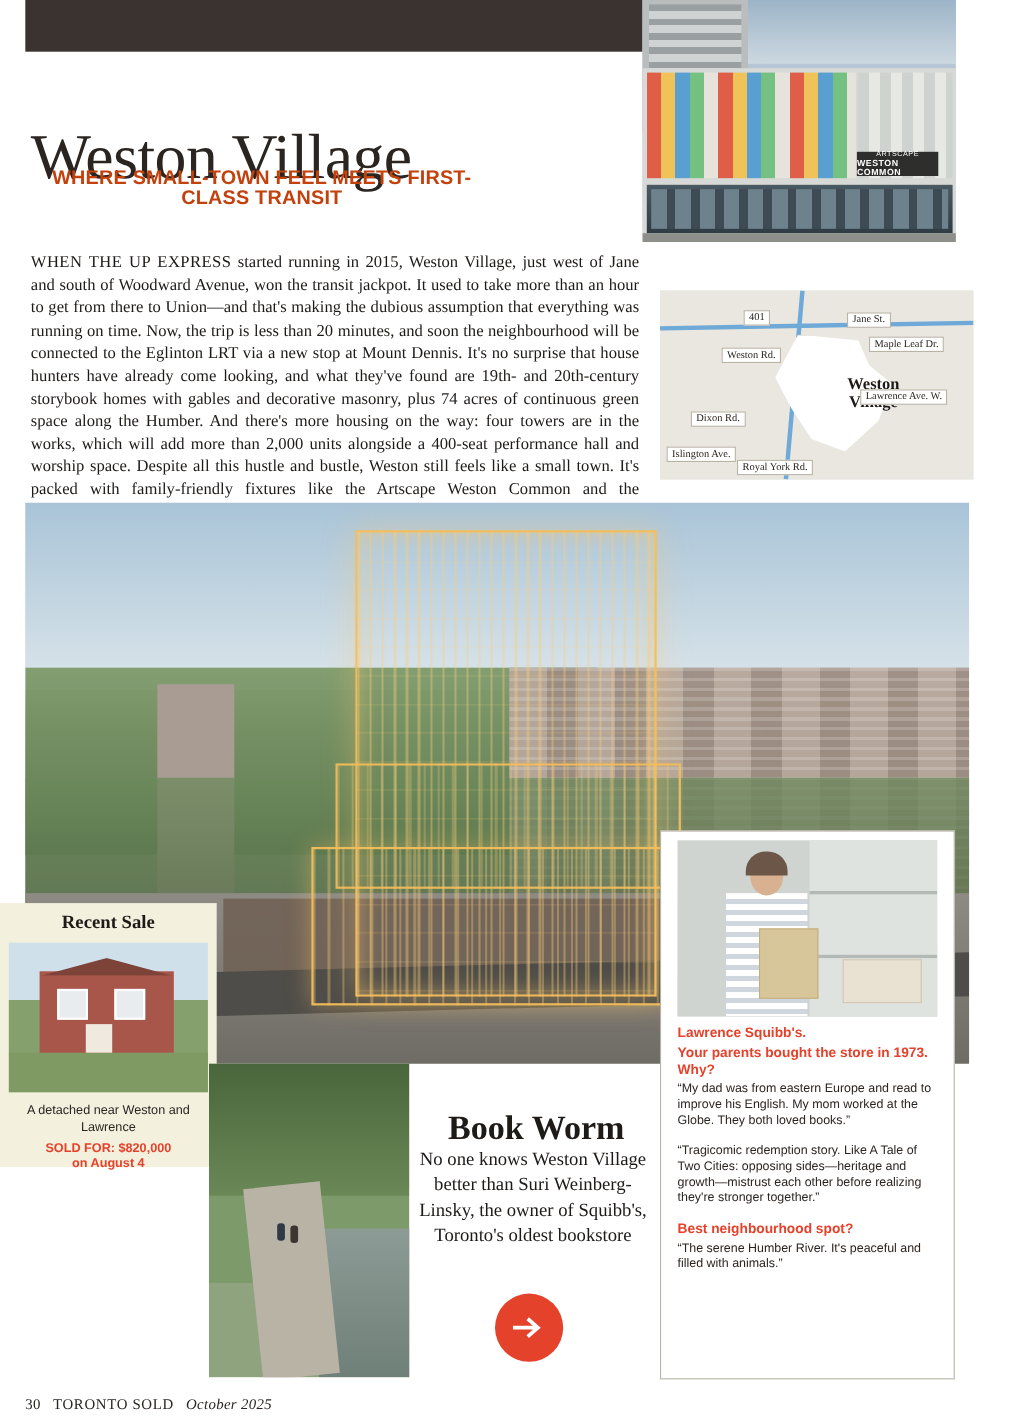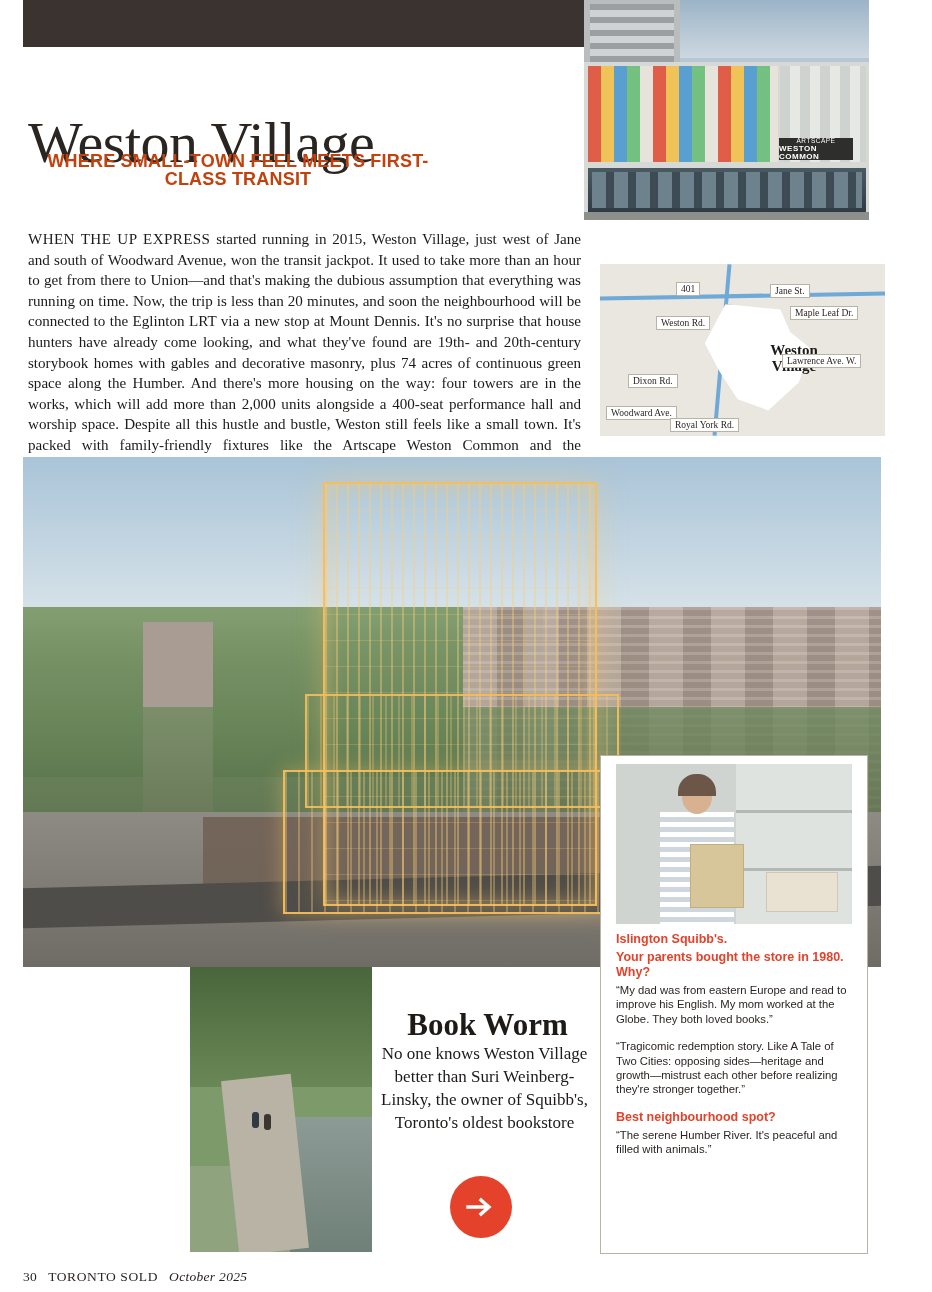--- a/index.html
+++ b/index.html
@@ -249,39 +249,55 @@
     <div class="hwy"></div>
     <div class="hwy2"></div>
     <div class="shape"></div>
     <div class="bigname">Weston Village</div>
     <div class="label" style="left:76px;top:18px;">401</div>
     <div class="label" style="left:170px;top:20px;">Jane St.</div>
     <div class="label" style="left:190px;top:42px;font-family:Liberation Serif, serif;">Maple Leaf Dr.</div>
     <div class="label" style="left:56px;top:52px;">Weston Rd.</div>
     <div class="label" style="left:182px;top:90px;">Lawrence Ave. W.</div>
     <div class="label" style="left:28px;top:110px;">Dixon Rd.</div>
-    <div class="label" style="left:6px;top:142px;">Woodward Ave.</div>
+    <div class="label" style="left:6px;top:142px;">Islington Ave.</div>
     <div class="label" style="left:70px;top:154px;">Royal York Rd.</div>
   </div>
 
   <div class="hero">
     <div class="sky"></div>
     <div class="trees"></div>
     <div class="city"></div>
     <div class="tower-l"></div>
     <div class="trees2"></div>
     <div class="ground"></div>
     <div class="building-row"></div>
     <div class="road"></div>
     <div class="render">
       <div class="mid"></div>
       <div class="podium"></div>
     </div>
   </div>
 
+  <div class="recent-sale">
+    <div class="rs-title">Recent Sale</div>
+    <div class="rs-photo">
+      <div class="lawn"></div>
+      <div class="house"></div>
+      <div class="roof"></div>
+      <div class="win w1"></div>
+      <div class="win w2"></div>
+      <div class="door"></div>
+    </div>
+    <div class="rs-caption">A detached near Weston and Lawrence</div>
+    <div class="rs-sold">
+      <div>SOLD FOR: $820,000</div>
+      <div>on August 4</div>
+    </div>
+  </div>
 
   <div class="river">
     <div class="trees"></div>
     <div class="water"></div>
     <div class="path"></div>
     <div class="p1"></div>
     <div class="p2"></div>
   </div>
 
   <div class="bookworm-title">Book Worm</div>
@@ -296,22 +312,22 @@
     <div class="qa-photo">
       <div class="shelf"></div>
       <div class="shelfline"></div>
       <div class="person-body"></div>
       <div class="person-head"></div>
       <div class="person-hair"></div>
       <div class="bag"></div>
       <div class="boxes"></div>
     </div>
     <div class="qa-list">
-      <p class="qa-q">Islington Squibb's.</p>
-      <p class="qa-q">Your parents bought the store in 1980. Why?</p>
+      <p class="qa-q">Lawrence Squibb's.</p>
+      <p class="qa-q">Your parents bought the store in 1973. Why?</p>
       <p class="qa-a">“My dad was from eastern Europe and read to improve his English. My mom worked at the Globe. They both loved books.”</p>
       <p class="qa-a">“Tragicomic redemption story. Like A Tale of Two Cities: opposing sides—heritage and growth—mistrust each other before realizing they're stronger together.”</p>
       <p class="qa-q">Best neighbourhood spot?</p>
       <p class="qa-a">“The serene Humber River. It's peaceful and filled with animals.”</p>
     </div>
   </div>
 
   <div class="footer">
     <span class="folio">30</span>
     <span>&nbsp;</span>

